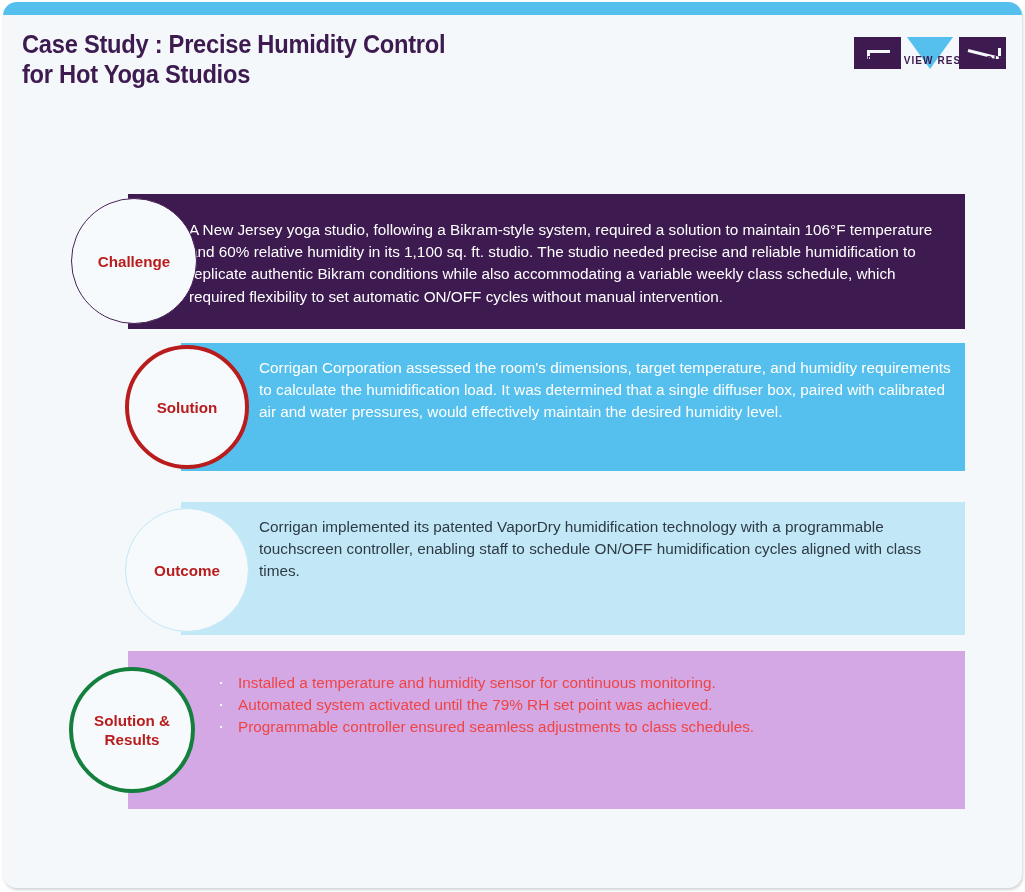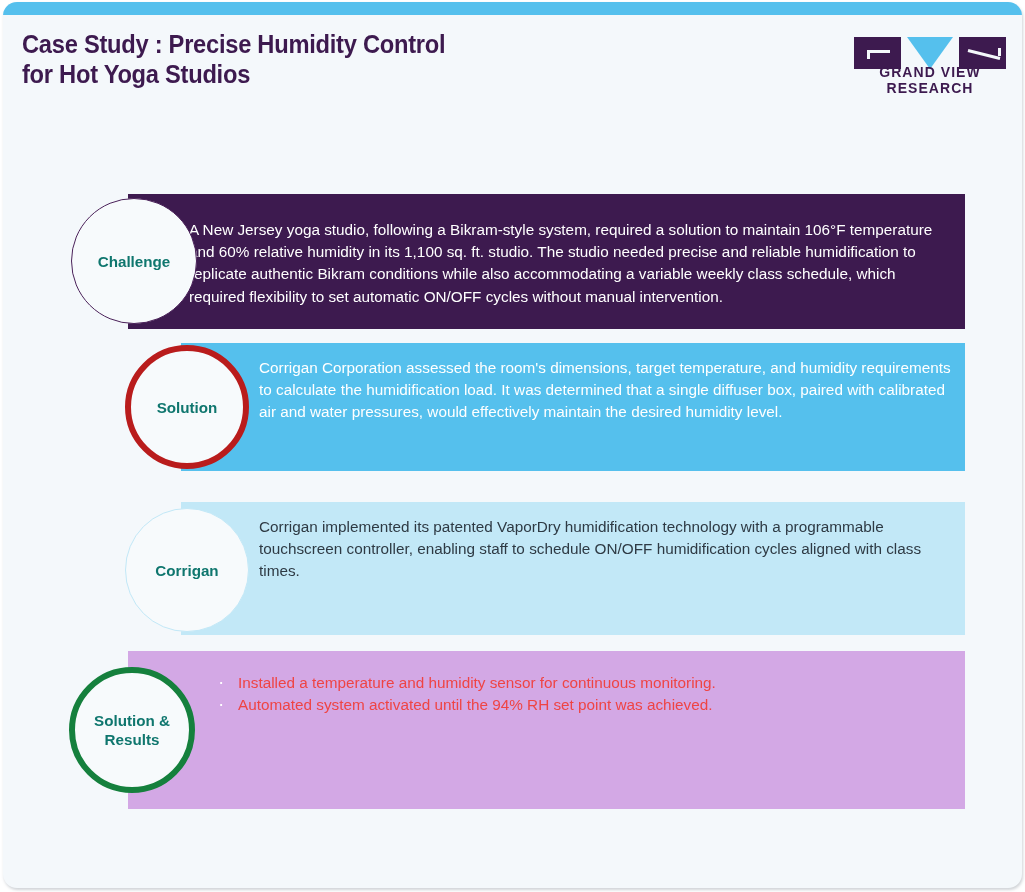--- a/index.html
+++ b/index.html
@@ -85,25 +85,25 @@
     background:#f4f8fb;
     transform:rotate(14deg);
     transform-origin:left center;
   }
   .lg-right:before{
     content:"";position:absolute;
     right:5px;top:11px;width:3px;height:8px;
     background:#f4f8fb;
   }
   .logo-text{
-    position:absolute;left:0;top:27px;
+    position:absolute;left:0;top:18px;
     width:152px;
     text-align:center;
     color:#3d1a4f;
-    font-size:14px;
+    font-size:10px;
     font-weight:bold;
     letter-spacing:1.05px;
     font-family:"Liberation Sans", sans-serif;
   }
 
   
   .row{ position:absolute; }
   .band{
     position:absolute;
     top:0;
@@ -120,50 +120,50 @@
     position:absolute;
     border-radius:50%;
     background:#f7fafc;
     display:flex;
     align-items:center;
     justify-content:center;
     text-align:center;
     box-sizing:border-box;
   }
   .circle-label{
-    color:#0f766e;
+    color:#b91c1c;
     font-size:15.2px;
     font-weight:bold;
     line-height:19px;
     white-space:pre-line;
   }
 
   
   #row-challenge{ left:0; top:192px; width:1019px; height:135px; }
   #row-challenge .band{ left:125px; width:837px; height:135px; background:#3d1a4f; }
   #row-challenge .band-text{ left:186px; width:752px; padding-top:25px; color:#ffffff; }
   #row-challenge .circle{ left:68px; top:4px; width:126px; height:126px; border:1px solid #4a2159; }
 
   
   #row-solution{ left:0; top:341px; width:1019px; height:128px; }
   #row-solution .band{ left:178px; width:784px; height:128px; background:#55c0ed; }
   #row-solution .band-text{ left:256px; width:694px; padding-top:14px; color:#ffffff; }
-  #row-solution .circle{ left:122px; top:2px; width:124px; height:124px; border:6px solid #b91c1c; }
+  #row-solution .circle{ left:122px; top:2px; width:124px; height:124px; border:4px solid #b91c1c; }
 
   
   #row-outcome{ left:0; top:500px; width:1019px; height:99px; }
   #row-outcome .band{ left:178px; width:784px; height:133px; background:#c2e8f7; }
   #row-outcome .band-text{ left:256px; width:700px; padding-top:14px; color:#2e3a44; }
   #row-outcome .circle{ left:122px; top:6px; width:124px; height:124px; border:1px solid #c2e8f7; }
 
   
   #row-results{ left:0; top:649px; width:1019px; height:158px; }
   #row-results .band{ left:125px; width:837px; height:158px; background:#d3a8e5; }
   #row-results .band-text{ left:210px; width:740px; padding-top:21px; color:#ffffff; }
-  #row-results .circle{ left:66px; top:16px; width:126px; height:126px; border:6px solid #15803d; }
+  #row-results .circle{ left:66px; top:16px; width:126px; height:126px; border:4px solid #15803d; }
 
   ul.bullets{
     margin:0;padding:0;list-style:none;
   }
   ul.bullets li{
     position:relative;
     padding-left:25px;
     font-size:15.3px;
     line-height:22.2px;
     color:#ef4444;
@@ -211,30 +211,31 @@
     <div class="band-text">Corrigan Corporation assessed the room's dimensions, target temperature, and humidity requirements to calculate the humidification load. It was determined that a single diffuser box, paired with calibrated air and water pressures, would effectively maintain the desired humidity level.</div>
     <div class="circle">
       <span class="circle-label">Solution</span>
     </div>
   </div>
 
   <div class="row" id="row-outcome">
     <div class="band"></div>
     <div class="band-text">Corrigan implemented its patented VaporDry humidification technology with a programmable touchscreen controller, enabling staff to schedule ON/OFF humidification cycles aligned with class times.</div>
     <div class="circle">
-      <span class="circle-label">Corrigan</span>
+      <span class="circle-label">Outcome</span>
     </div>
   </div>
 
   <div class="row" id="row-results">
     <div class="band"></div>
     <div class="band-text">
       <ul class="bullets" id="results-bullets">
           <li>Installed a temperature and humidity sensor for continuous monitoring.</li>
-          <li>Automated system activated until the 94% RH set point was achieved.</li>
+          <li>Automated system activated until the 79% RH set point was achieved.</li>
+          <li>Programmable controller ensured seamless adjustments to class schedules.</li>
         </ul>
     </div>
     <div class="circle">
       <span class="circle-label">Solution &amp;
 Results</span>
     </div>
   </div>
 
 </div>
 

